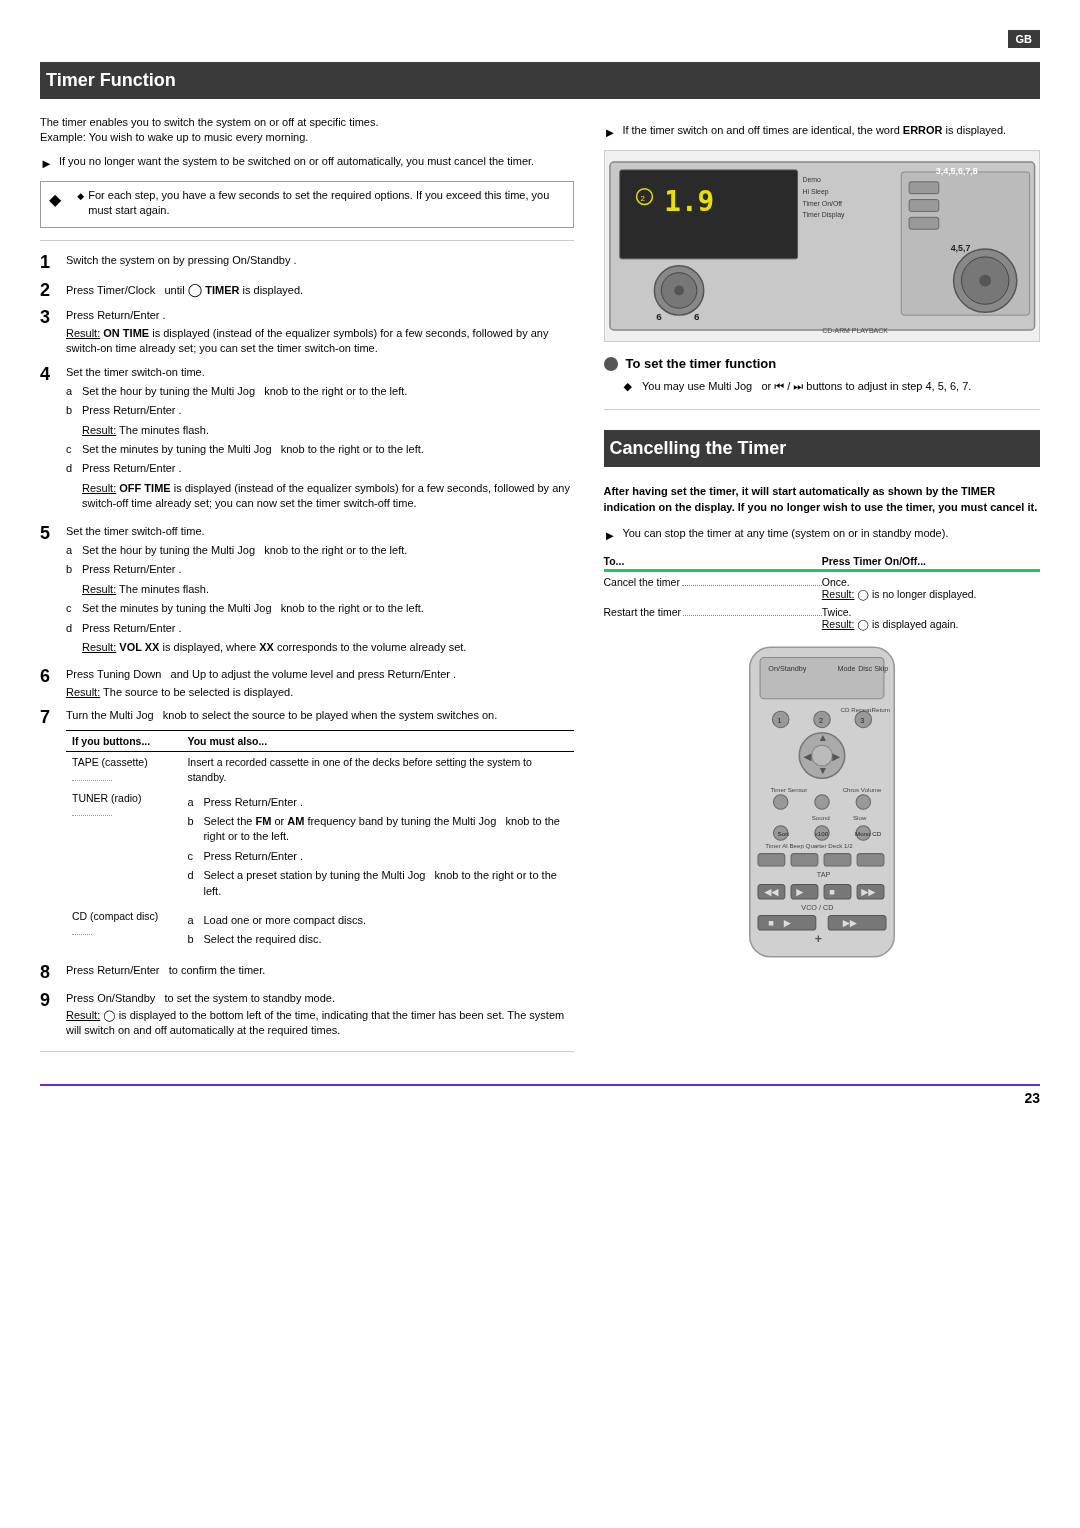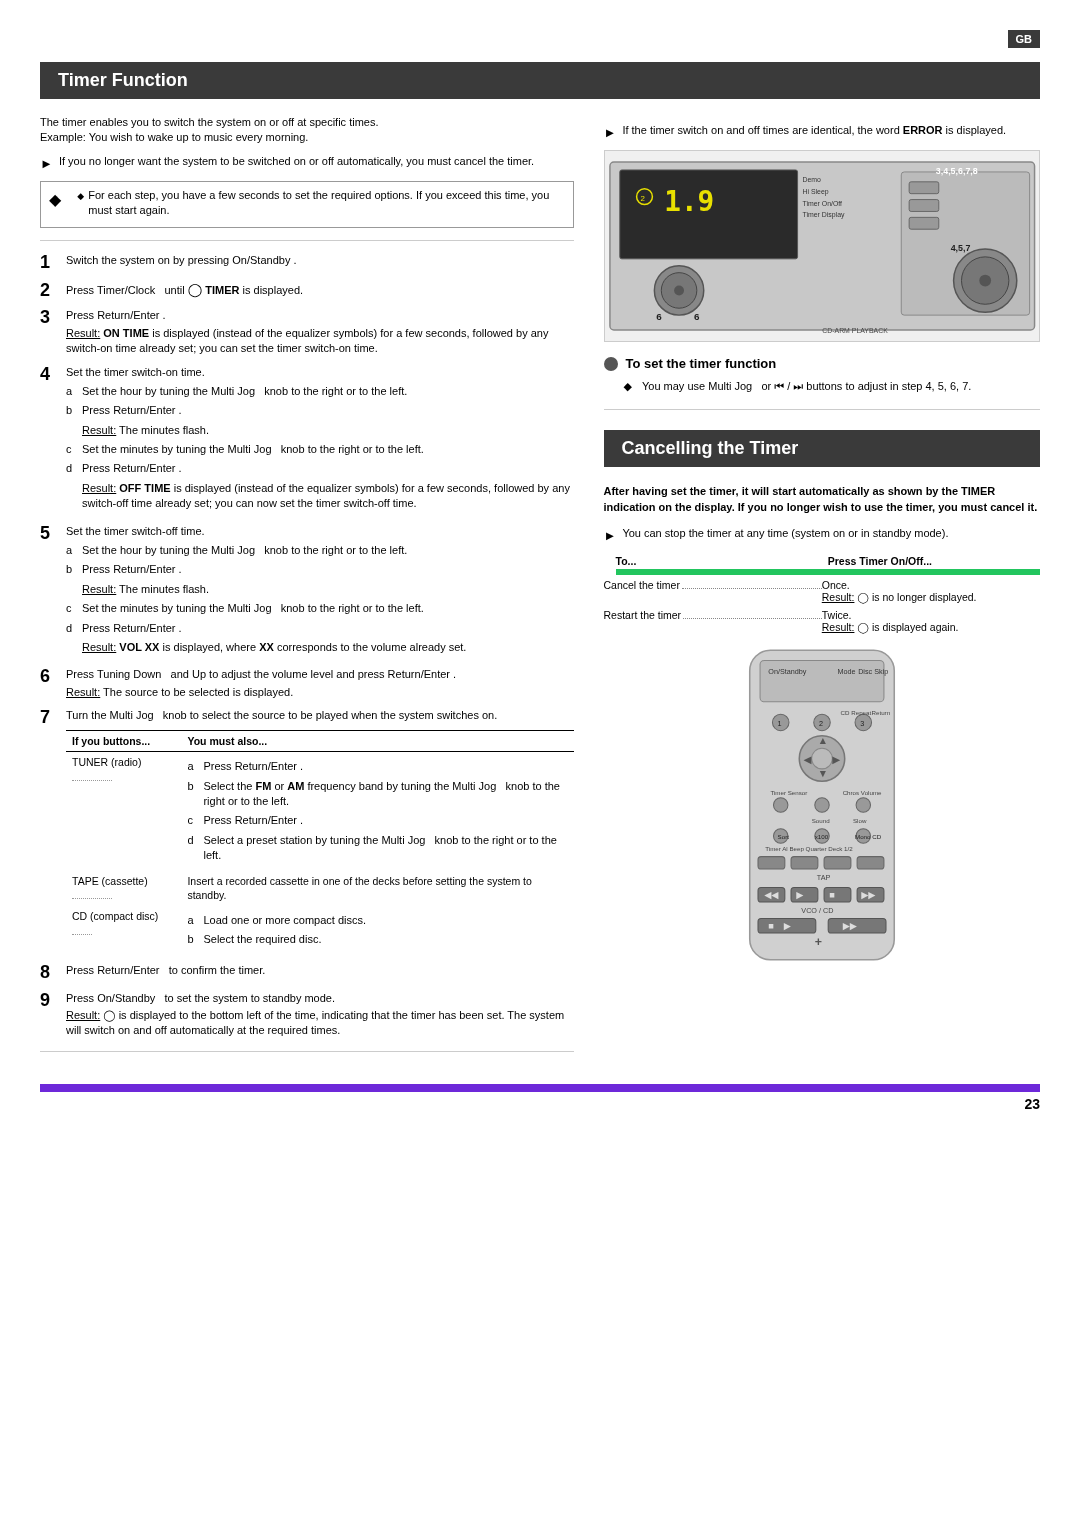--- a/index.html
+++ b/index.html
@@ -14,21 +14,21 @@
     }
     .page-container {
       display: flex;
       flex-direction: column;
       width: 100%;
     }
     
     .section-header {
       background: #3a3a3a;
       color: #fff;
-      padding: 8px 18px;
+      padding: 8px 6px;
       font-size: 18px;
       font-weight: bold;
       margin-bottom: 16px;
       display: block;
     }
     
     .two-col {
       display: flex;
       gap: 30px;
       width: 100%;
@@ -214,24 +214,23 @@
       font-weight: bold;
     }
     
     .timer-table {
       width: 100%;
       font-size: 10.5px;
       margin-bottom: 12px;
     }
     .timer-table-header {
       display: flex;
-      border-bottom: 6px solid #22c55e;
+      border-bottom: 3px solid #22c55e;
       padding: 2px 0;
       margin-bottom: 4px;
-      margin-left: 12px;
     }
     .timer-table-header .th1 {
       flex: 1;
       font-weight: bold;
     }
     .timer-table-header .th2 {
       flex: 1;
       font-weight: bold;
     }
     .timer-table-row {
@@ -253,21 +252,21 @@
       border-bottom: 1px dotted #888;
       margin-bottom: 2px;
       min-width: 20px;
     }
     
     .page-num {
       text-align: right;
       font-size: 14px;
       font-weight: bold;
       margin-top: 20px;
-      border-top: 8px solid #6d28d9;
+      border-top: 2px solid #6d28d9;
       padding-top: 4px;
     }
     strong { font-weight: bold; }
     u { text-decoration: underline; }
 
     
     .device-svg { width: 100%; height: 190px; }
     .remote-svg { width: 200px; height: 320px; margin: 0 auto; display: block; }
   </style>
 </head>
@@ -412,20 +411,24 @@
           Turn the Multi Jog &nbsp; knob to select the source to be played when the system switches on.
           
           <table class="select-table">
             <thead>
               <tr>
                 <th>If you buttons...</th>
                 <th>You must also...</th>
               </tr>
             </thead>
             <tbody>
+              <tr>
+                <td>TAPE (cassette) <span style="border-bottom:1px dotted #999;display:inline-block;width:40px;"></span></td>
+                <td>Insert a recorded cassette in one of the decks before setting the system to standby.</td>
+              </tr>
               <tr>
                 <td style="vertical-align:top;">TUNER (radio) <span style="border-bottom:1px dotted #999;display:inline-block;width:40px;"></span></td>
                 <td>
                   <ul class="sub-steps">
                     <li>
                         <span class="sub-letter">a</span>
                         <span>Press Return/Enter .</span>
                       </li>
                     <li>
                         <span class="sub-letter">b</span>
@@ -436,24 +439,20 @@
                         <span>Press Return/Enter .</span>
                       </li>
                     <li>
                         <span class="sub-letter">d</span>
                         <span>Select a preset station by tuning the Multi Jog &nbsp; knob to the right or to the left.</span>
                       </li>
                   </ul>
                 </td>
               </tr>
               <tr>
-                <td>TAPE (cassette) <span style="border-bottom:1px dotted #999;display:inline-block;width:40px;"></span></td>
-                <td>Insert a recorded cassette in one of the decks before setting the system to standby.</td>
-              </tr>
-              <tr>
                 <td style="vertical-align:top;">CD (compact disc) <span style="border-bottom:1px dotted #999;display:inline-block;width:20px;"></span></td>
                 <td>
                   <ul class="sub-steps">
                     <li>
                         <span class="sub-letter">a</span>
                         <span>Load one or more compact discs.</span>
                       </li>
                     <li>
                         <span class="sub-letter">b</span>
                         <span>Select the required disc.</span>

